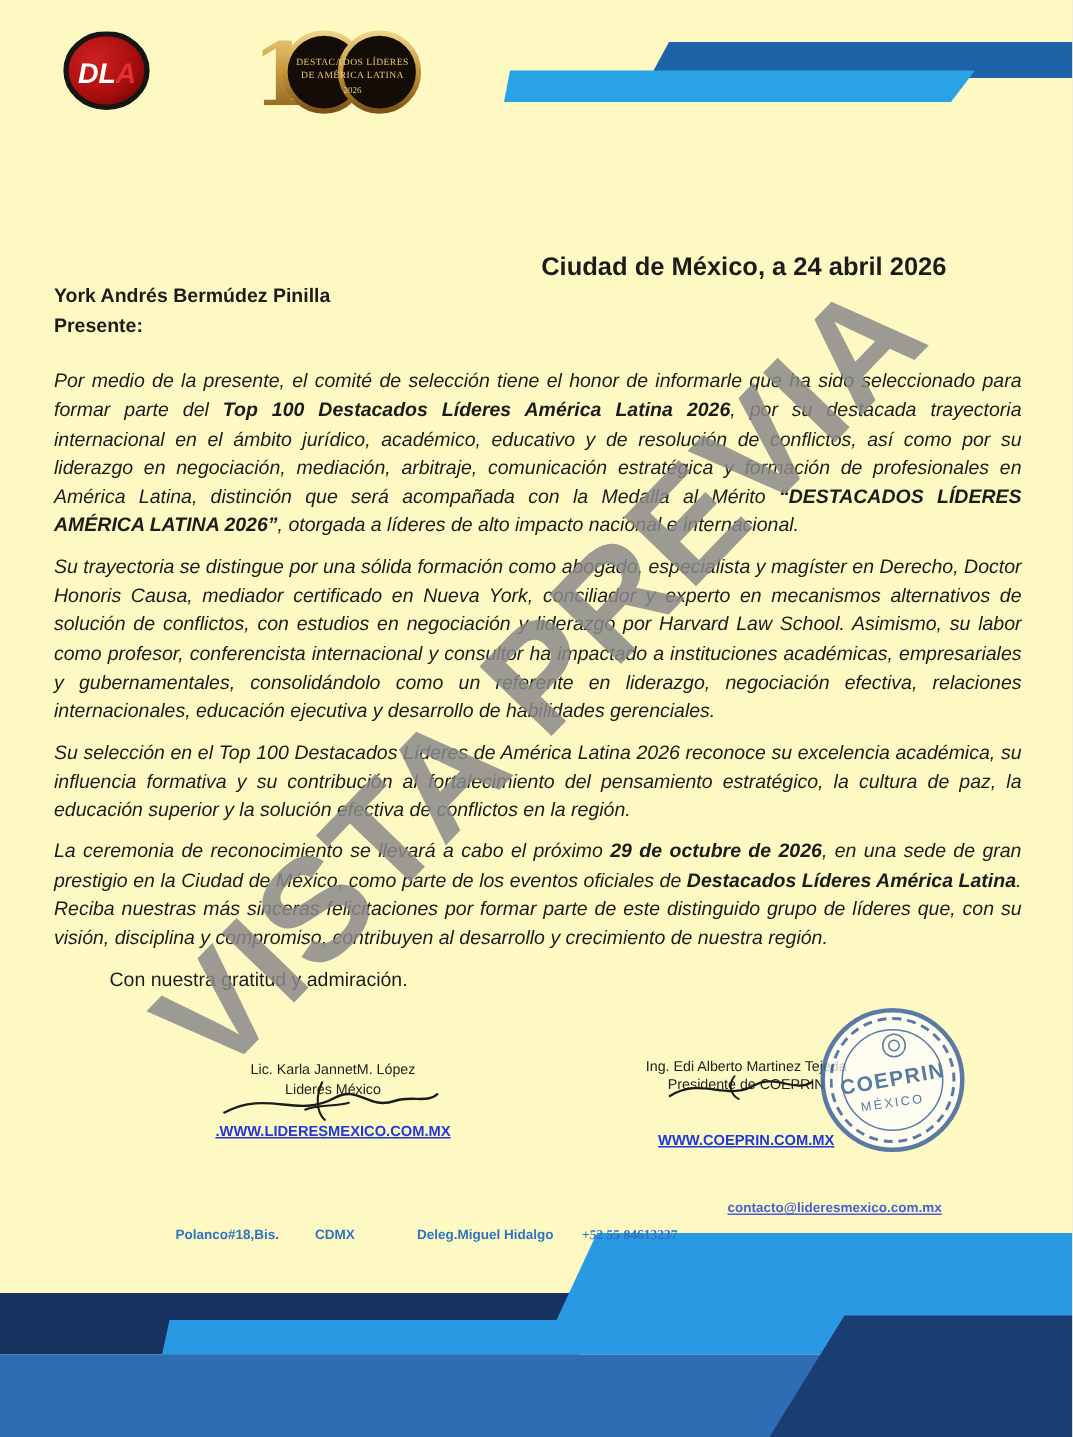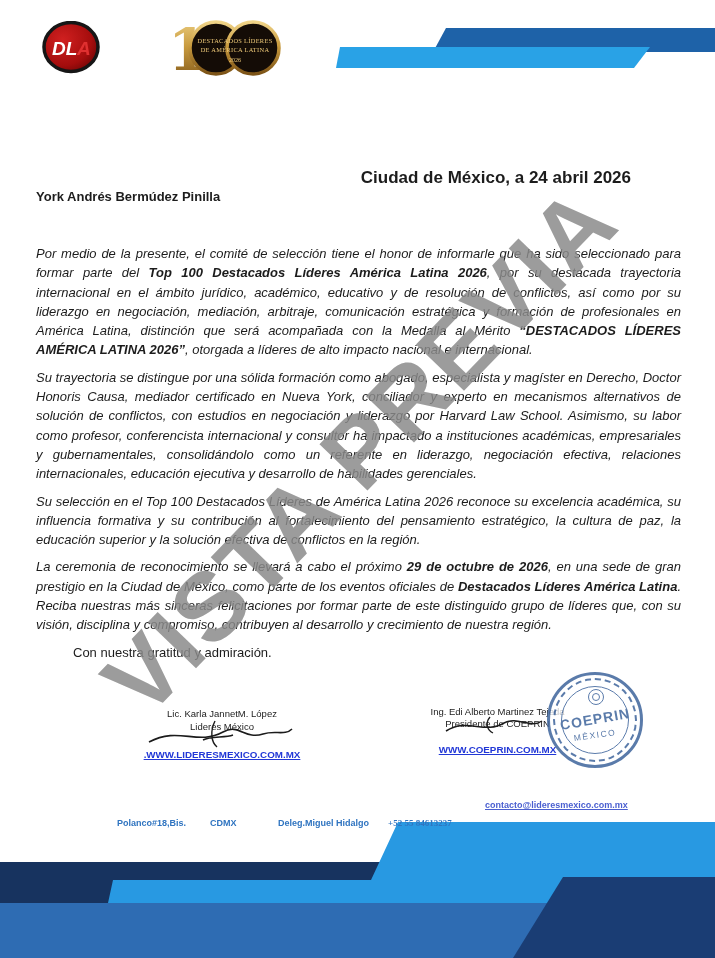--- a/index.html
+++ b/index.html
@@ -1,18 +1,18 @@
 <!DOCTYPE html>
 <html style="--ribbon_dark: #1e62a8; --ribbon_light: #29a2e6; --band_navy: #17335f; --band_bright: #2899e2; --band_medium: #2e6cb3; --band_navy_right: #1a3d74; --link_blue: #2137d6; --footer_blue: #2f74c0; --email_purple: #4a5fd0; --stamp_blue: #44699f; --watermark_gray: #8a8a8a; --dla_red: #b21010; --gold: #d4a43c;"><head>
 <meta charset="utf-8">
 <style>
   html,body { margin:0; padding:0; background:#e8e8e8; }
   .page {
     position:relative; width:715px; height:958px; margin:0 auto;
-    background:#ffffff; overflow:hidden;
+    background:#fef9c3; overflow:hidden;
     font-family:"Liberation Sans", sans-serif; color:#1c1c1c;
   }
   
   .top-ribbons { position:absolute; left:0; top:0; z-index:1; }
   .dla-logo { position:absolute; left:42px; top:21px; z-index:2; }
   .medallion { position:absolute; left:167px; top:17px; z-index:2; }
   .doc-title {
     position:absolute; left:37px; top:119px; z-index:2;
     font-size:13.2px; font-weight:bold; letter-spacing:-0.4px; white-space:nowrap;
   }
@@ -32,21 +32,21 @@
   
   .sig-block { position:absolute; z-index:2; text-align:center; font-size:9.5px; color:#222; }
   .sig-left  { left:127px; top:708px; width:190px; height:58px; }
   .sig-right { left:405px; top:706px; width:185px; height:50px; }
   .sig-block .sig-name, .sig-block .sig-org, .sig-block .sig-link { position:absolute; left:0; width:100%; }
   .sig-left  .sig-name { top:0; }  .sig-left  .sig-org { top:13px; }
   .sig-left  .sig-scribble { position:absolute; left:18px; top:10px; }
   .sig-left  .sig-link { top:41px; }
   .sig-right .sig-name { top:0; }  .sig-right .sig-org { top:12px; }
   .sig-right .sig-scribble { position:absolute; left:35px; top:7px; }
-  .sig-right .sig-link { top:38px; }
+  .sig-right .sig-link { top:49px; }
   .sig-link a, .sig-link span {
     color:var(--link_blue,#2137d6); font-weight:bold; font-size:9.8px;
     text-decoration:underline; cursor:pointer;
   }
   
   .stamp {
     position:absolute; left:547px; top:672px; width:96px; height:96px; z-index:3;
     border-radius:50%; border:3px solid var(--stamp_blue,#44699f); opacity:0.88;
     background:rgba(255,255,255,0.85); box-sizing:border-box;
   }
@@ -126,20 +126,21 @@
     <text x="68" y="26" text-anchor="middle" font-family="Liberation Serif, serif" font-size="6.4" letter-spacing="0.3" fill="#ecc878">DESTACADOS LÍDERES</text>
     <text x="68" y="35" text-anchor="middle" font-family="Liberation Serif, serif" font-size="6.4" letter-spacing="0.3" fill="#ecc878">DE AMÉRICA LATINA</text>
     <text x="68" y="45" text-anchor="middle" font-family="Liberation Serif, serif" font-size="6" fill="#ecc878">2026</text>
   </svg>
 
 
   <div class="date-line">Ciudad de México, a 24 abril 2026</div>
 
   <div class="recipient">
     <div>York Andrés Bermúdez Pinilla</div>
+    <div class="salutation">Presente:</div>
   </div>
 
   <div class="letter-body">
       <p><span>Por medio de la presente, el comité de selección tiene el honor de informarle que ha sido seleccionado para formar parte del </span><b>Top 100 Destacados Líderes América Latina 2026</b><span>, por su destacada trayectoria internacional en el ámbito jurídico, académico, educativo y de resolución de conflictos, así como por su liderazgo en negociación, mediación, arbitraje, comunicación estratégica y formación de profesionales en América Latina, distinción que será acompañada con la Medalla al Mérito </span><b>“DESTACADOS LÍDERES AMÉRICA LATINA 2026”</b><span>, otorgada a líderes de alto impacto nacional e internacional.</span></p>
       <p><span>Su trayectoria se distingue por una sólida formación como abogado, especialista y magíster en Derecho, Doctor Honoris Causa, mediador certificado en Nueva York, conciliador y experto en mecanismos alternativos de solución de conflictos, con estudios en negociación y liderazgo por Harvard Law School. Asimismo, su labor como profesor, conferencista internacional y consultor ha impactado a instituciones académicas, empresariales y gubernamentales, consolidándolo como un referente en liderazgo, negociación efectiva, relaciones internacionales, educación ejecutiva y desarrollo de habilidades gerenciales.</span></p>
       <p><span>Su selección en el Top 100 Destacados Líderes de América Latina 2026 reconoce su excelencia académica, su influencia formativa y su contribución al fortalecimiento del pensamiento estratégico, la cultura de paz, la educación superior y la solución efectiva de conflictos en la región.</span></p>
       <p><span>La ceremonia de reconocimiento se llevará a cabo el próximo </span><b>29 de octubre de 2026</b><span>, en una sede de gran prestigio en la Ciudad de México, como parte de los eventos oficiales de </span><b>Destacados Líderes América Latina</b><span>. Reciba nuestras más sinceras felicitaciones por formar parte de este distinguido grupo de líderes que, con su visión, disciplina y compromiso, contribuyen al desarrollo y crecimiento de nuestra región.</span></p>
     </div>
 
   <div class="closing">Con nuestra gratitud y admiración.</div>

